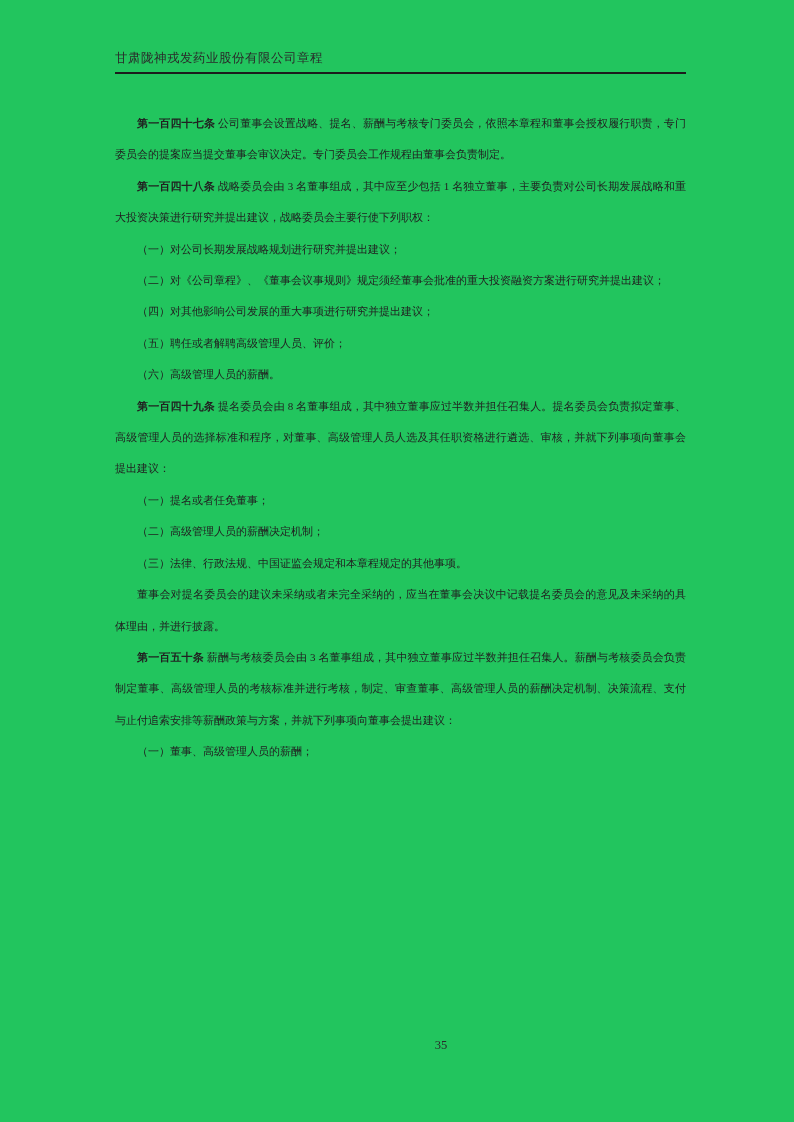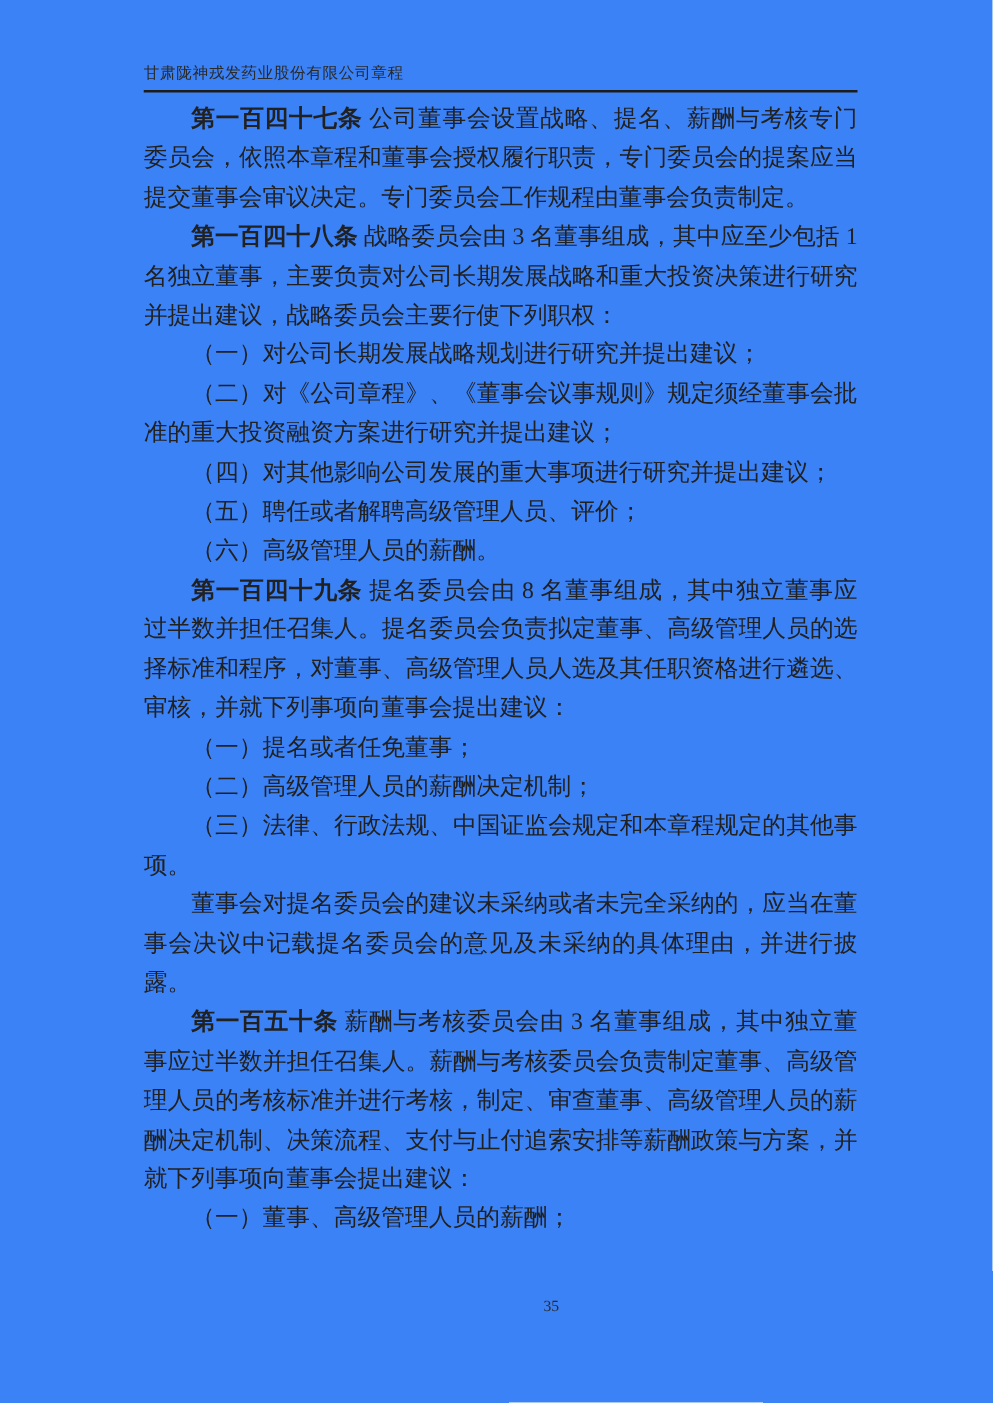--- a/index.html
+++ b/index.html
@@ -1,42 +1,42 @@
 <!DOCTYPE html>
 <html><head>
 <meta charset="utf-8">
 <style>
   * { margin: 0; padding: 0; box-sizing: border-box; }
   html, body { background: #ffffff; }
   .page {
     position: relative;
     width: 794px;
     height: 1122px;
-    background: #3b82f6;
+    background: #22c55e;
     overflow: hidden;
     font-family: "Liberation Serif", "DejaVu Serif", serif;
     color: #212121;
   }
   .header {
     position: absolute;
     top: 50px;
     left: 115px;
     right: 108px;
     font-size: 12.5px;
     letter-spacing: 0.5px;
     color: #2a2a2a;
     padding-bottom: 5px;
     border-bottom: 2px solid #1c1c1c;
   }
   .body {
     position: absolute;
-    top: 80px;
+    top: 108px;
     left: 115px;
     right: 108px;
-    font-size: 19px;
+    font-size: 11px;
     line-height: 31.4px;
     text-align: justify;
   }
   .body p {
     text-indent: 2em;
     margin: 0;
   }
   .article-number {
     font-weight: bold;
   }

